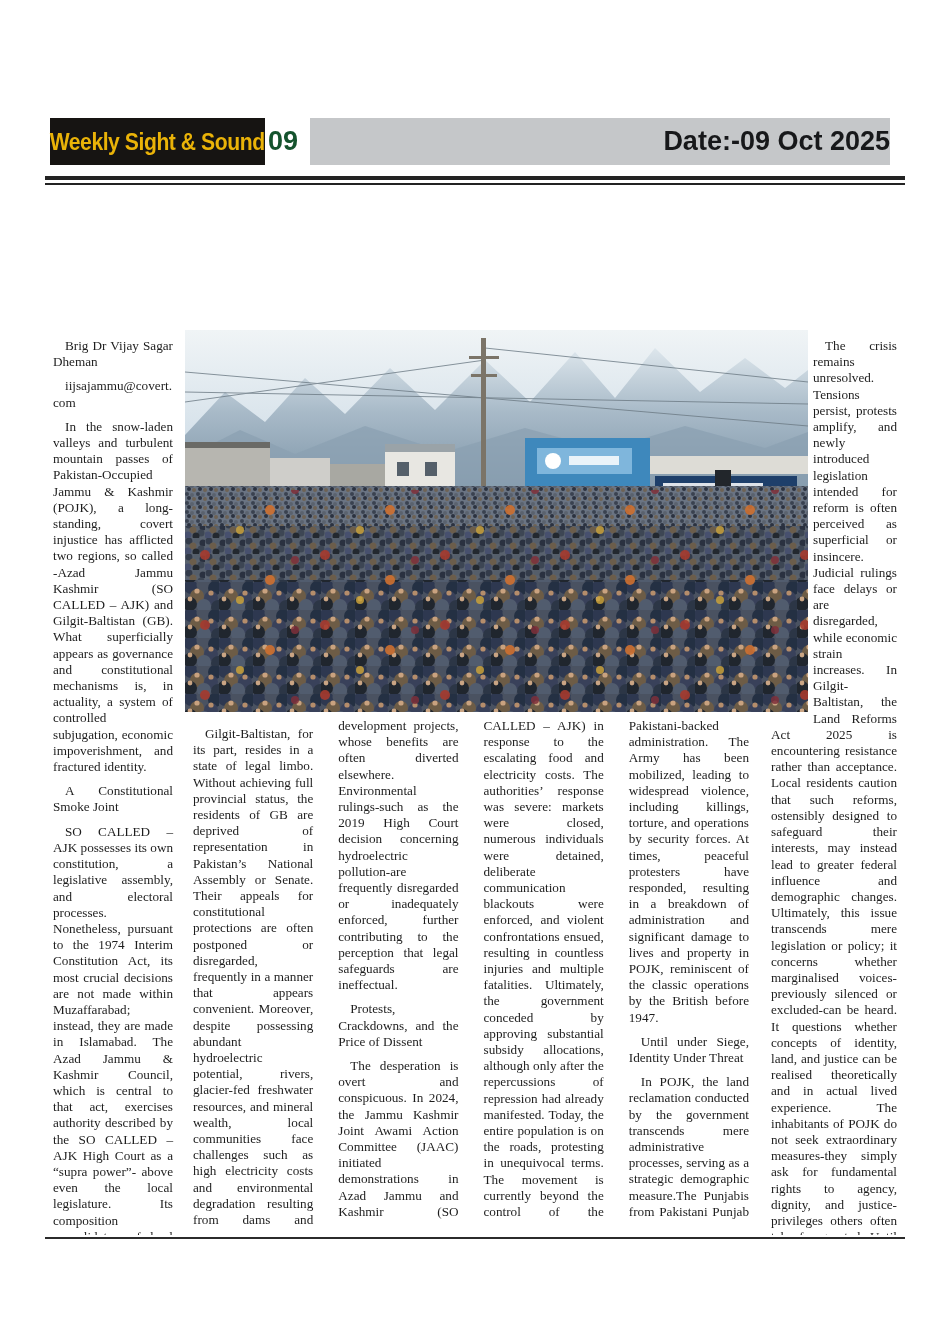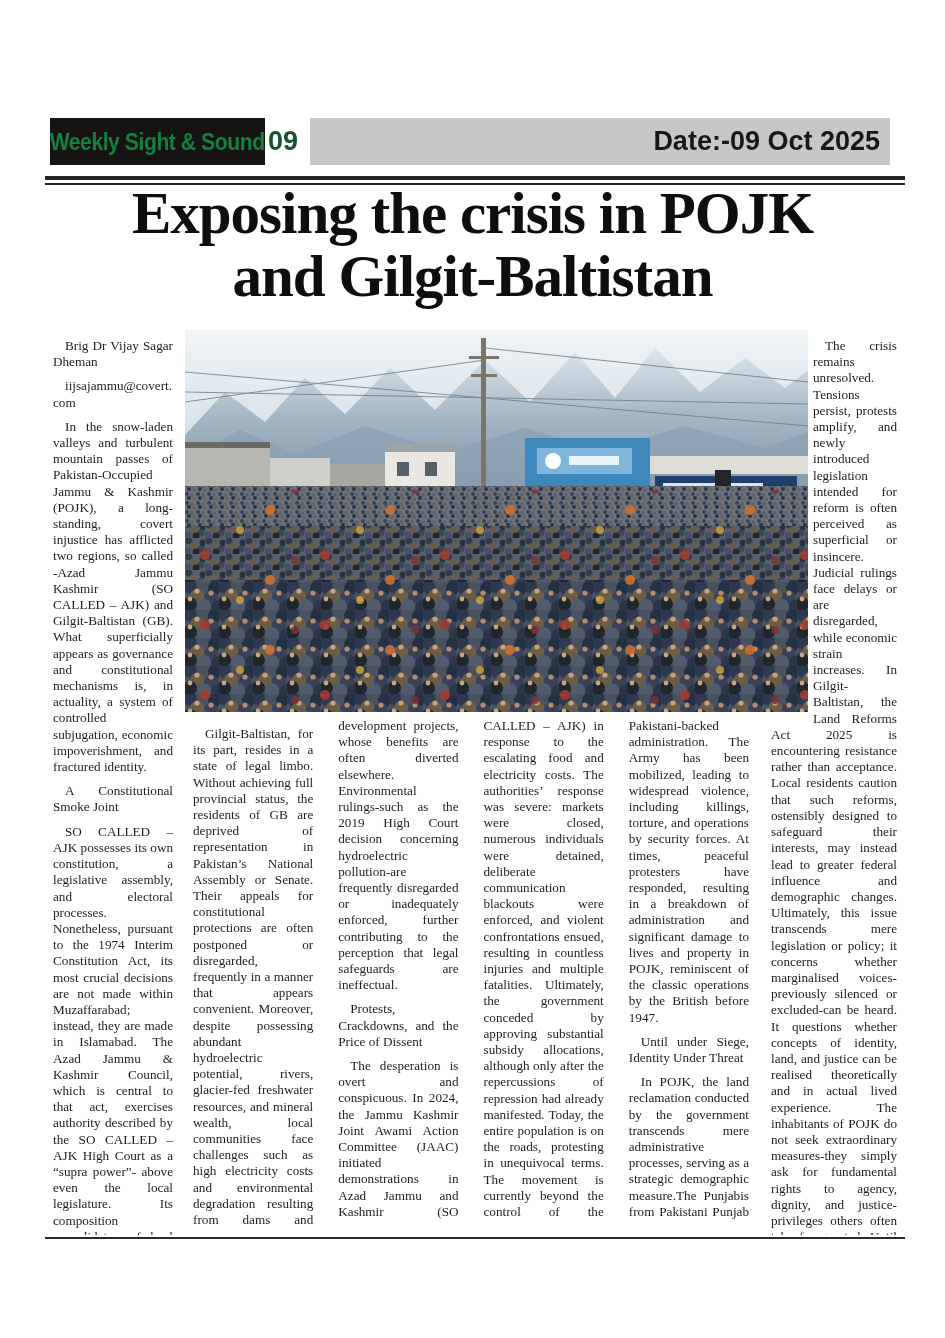--- a/index.html
+++ b/index.html
@@ -1,25 +1,25 @@
 <!DOCTYPE html>
 <html lang="en"><head>
 <meta charset="utf-8">
 <style>
   html,body{margin:0;padding:0;background:#f4f4f2;font-family:"Liberation Serif",serif;}
   .page{position:relative;width:945px;height:1338px;background:#ffffff;margin:0 auto;overflow:hidden;box-shadow:0 0 6px rgba(0,0,0,.25);}
   
-  .masthead-box{position:absolute;left:50px;top:118px;width:215px;height:47px;background:#161412;color:#15803d;
+  .masthead-box{position:absolute;left:50px;top:118px;width:215px;height:47px;background:#161412;color:#eab308;
     display:flex;align-items:center;justify-content:center;}
   .masthead-title{font-family:"Liberation Sans",sans-serif;font-weight:bold;font-size:24px;letter-spacing:-.5px;
     transform:scaleX(.88);white-space:nowrap;}
   .page-number{position:absolute;left:268px;top:118px;height:47px;display:flex;align-items:center;
     font-family:"Liberation Sans",sans-serif;font-weight:bold;font-size:27px;color:#14532d;}
   .date-bar{position:absolute;left:310px;top:118px;width:580px;height:47px;background:#c5c7c9;
-    display:flex;align-items:center;justify-content:flex-end;padding-right:10px;box-sizing:border-box;}
+    display:flex;align-items:center;justify-content:flex-end;box-sizing:border-box;}
   .date-text{font-family:"Liberation Sans",sans-serif;font-weight:bold;font-size:27px;color:#17181a;}
   .header-rule{position:absolute;left:45px;top:176px;width:860px;border-top:4px solid #232323;border-bottom:2px solid #232323;height:3px;}
   
   .headline{position:absolute;left:45px;top:182px;width:855px;text-align:center;color:#0e0e0e;
     font-weight:bold;font-size:59px;line-height:63px;letter-spacing:-1px;}
   
   .body-text{font-size:13.2px;line-height:16.2px;color:#1d1d1d;text-align:justify;hyphens:auto;overflow-wrap:break-word;}
   .body-p{margin:8px;text-indent:12px;}
   .left-column{position:absolute;left:45px;top:330px;width:136px;height:905px;overflow:hidden;}
   .main-columns{position:absolute;left:185px;top:718px;width:572px;height:517px;overflow:hidden;
@@ -37,24 +37,20 @@
 
   <div class="masthead-box">
     <span class="masthead-title">Weekly Sight &amp; Sound</span>
   </div>
   <div class="page-number">09</div>
   <div class="date-bar">
     <span class="date-text">Date:-09 Oct 2025</span>
   </div>
   <div class="header-rule"></div>
 
-  <div class="headline">
-    <div>Exposing the crisis in POJK</div>
-    <div>and Gilgit-Baltistan</div>
-  </div>
 
   <div class="article-photo" title="crowd-protest-street-scene-with-snowy-mountains-buildings-and-power-lines">
     <svg width="623" height="382" viewBox="0 0 623 382" xmlns="http://www.w3.org/2000/svg">
       <defs>
         <linearGradient id="sky" x1="0" y1="0" x2="0" y2="1">
           <stop offset="0" stop-color="#f0f4f6"></stop>
             <stop offset="1" stop-color="#c8d8e4"></stop>
         </linearGradient>
         <linearGradient id="mtn" x1="0" y1="0" x2="0" y2="1">
           <stop offset="0" stop-color="#dde6ec"></stop>

